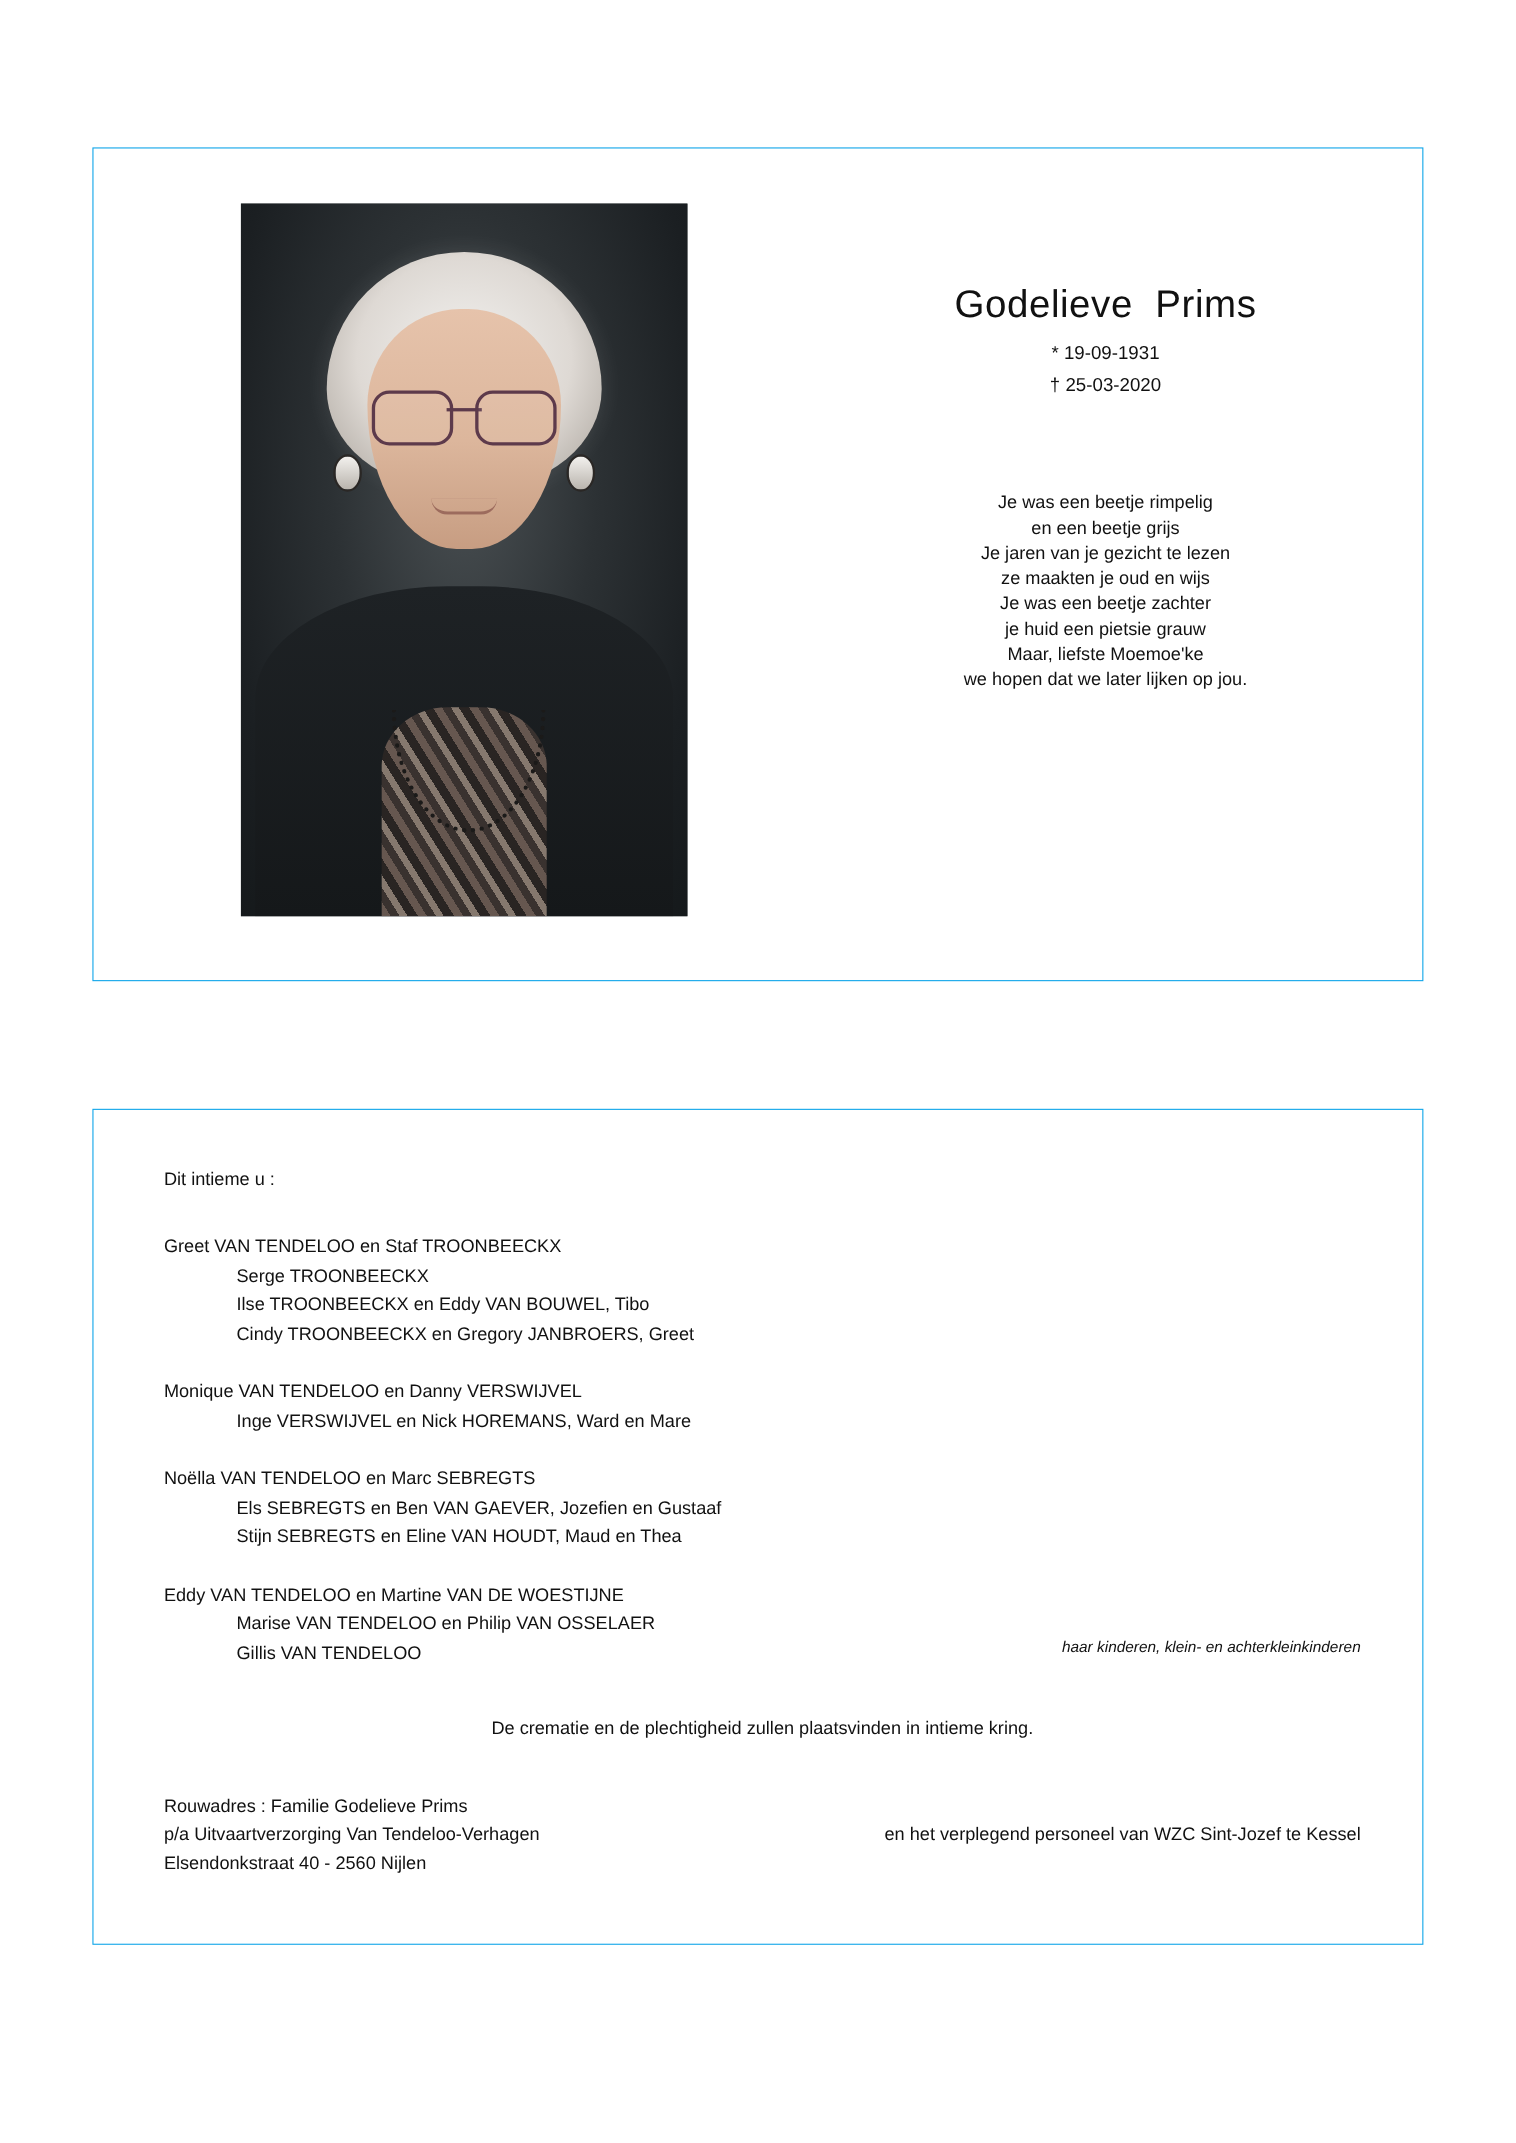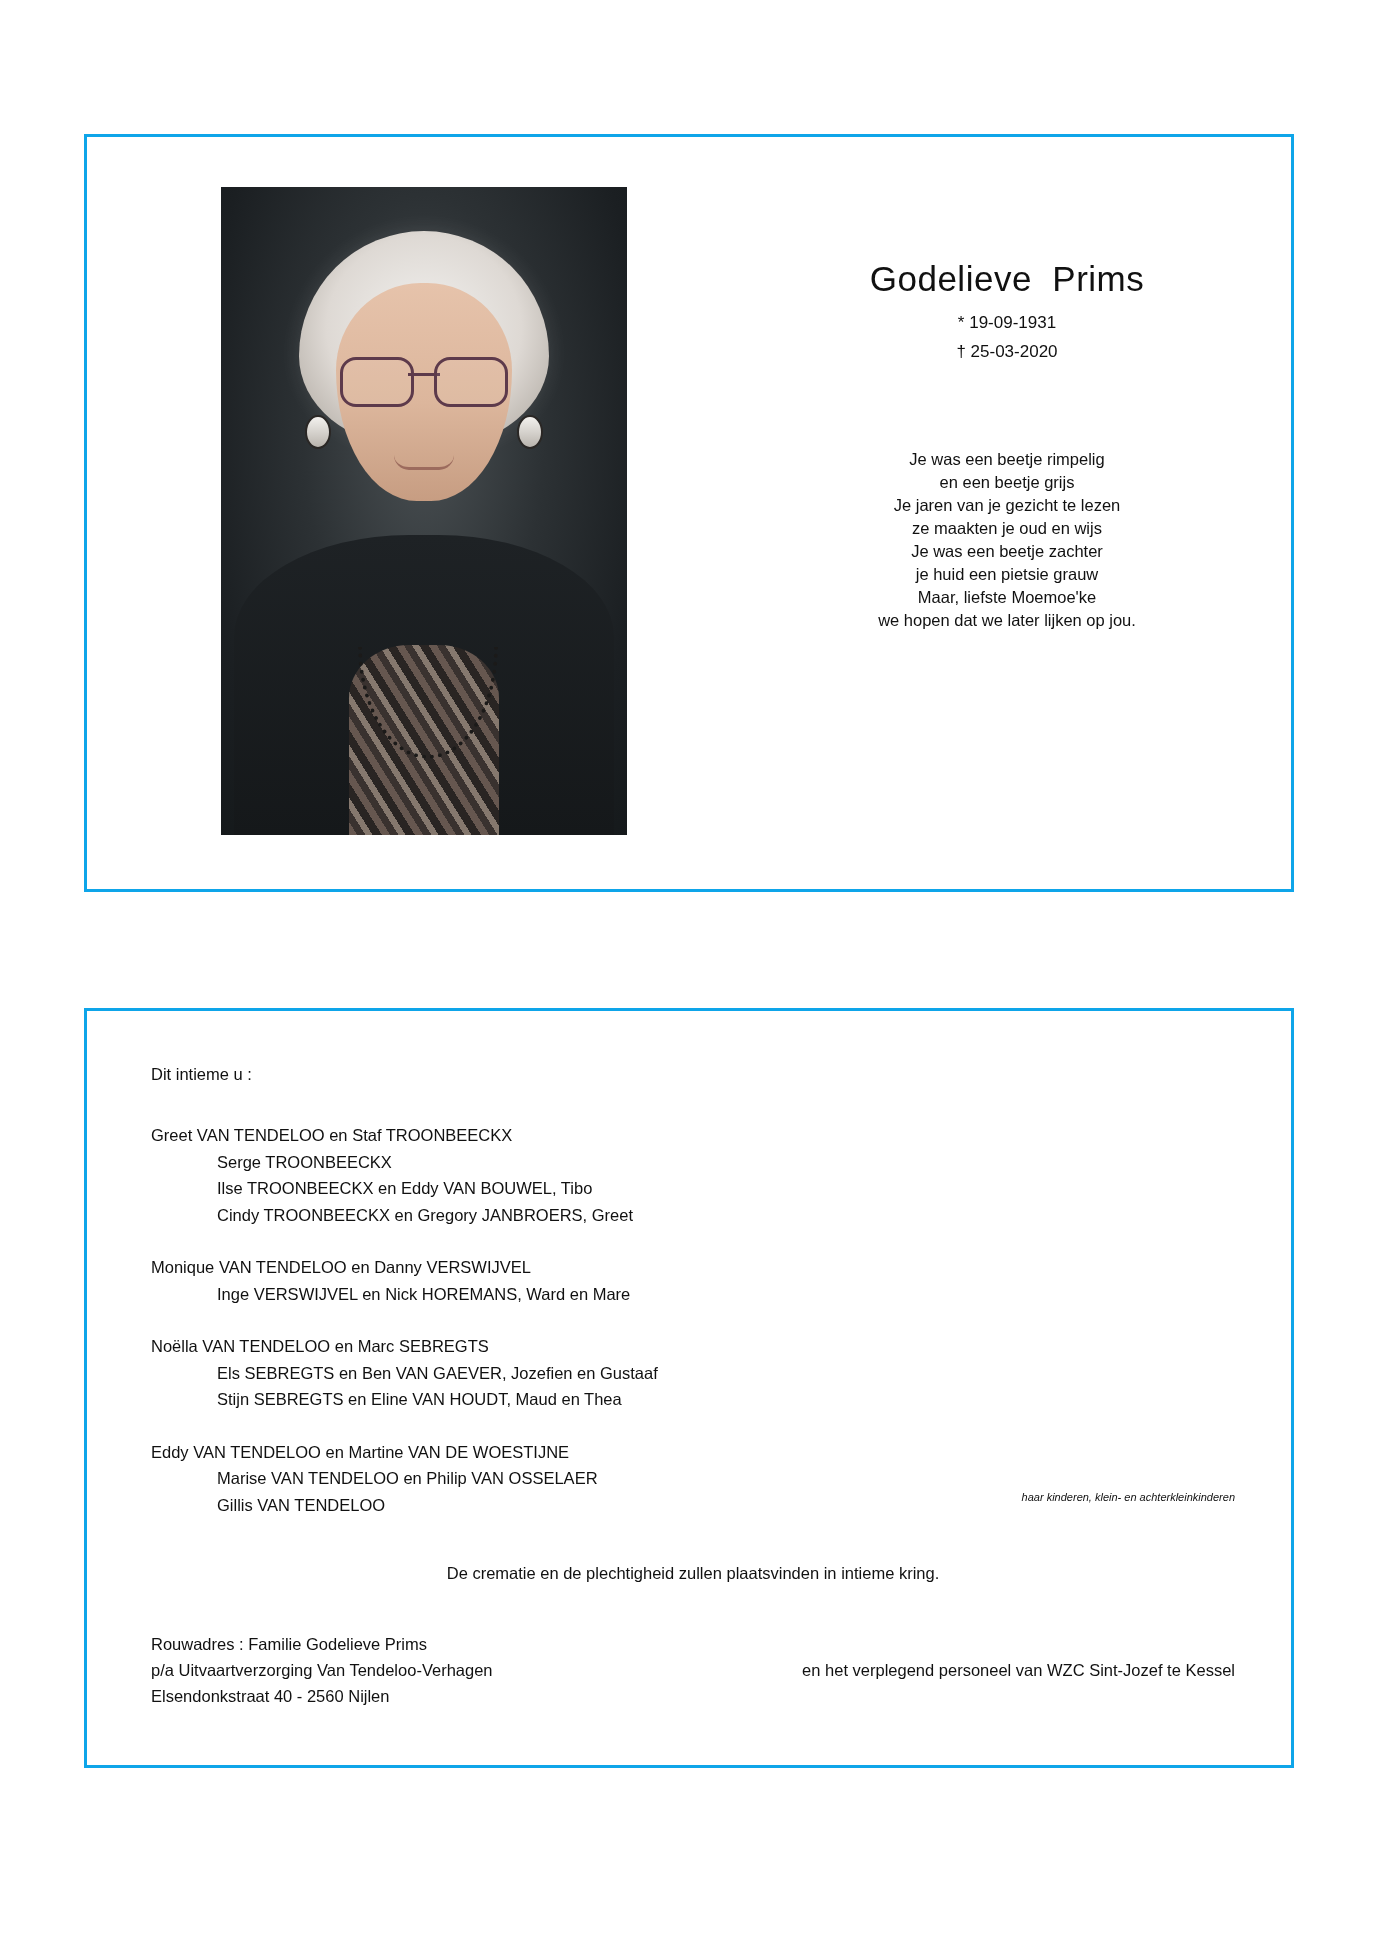--- a/index.html
+++ b/index.html
@@ -12,21 +12,21 @@
     height: 1948px;
     font-family: "Liberation Sans", sans-serif;
     color: #111111;
     position: relative;
     overflow: hidden;
   }
 
   
   .card {
     position: absolute;
-    border: 3px solid #0ea5e9;
+    border: 1px solid #0ea5e9;
     background: #ffffff;
     box-sizing: border-box;
   }
   #memorial-card {
     left: 84px;
     top: 134px;
     width: 1210px;
     height: 758px;
   }
 
@@ -205,21 +205,21 @@
   .fam-line.indent-1 { padding-left: 66px; }
   .relation-row {
     position: relative;
     height: 0;
   }
   #relation-note {
     position: absolute;
     right: 0;
     top: -27px;
     font-style: italic;
-    font-size: 11px;
+    font-size: 14px;
   }
   #ceremony-note {
     text-align: center;
     margin-top: 46px;
     margin-bottom: 48px;
     font-size: 16.5px;
   }
   .footer {
     position: relative;
     display: flex;

